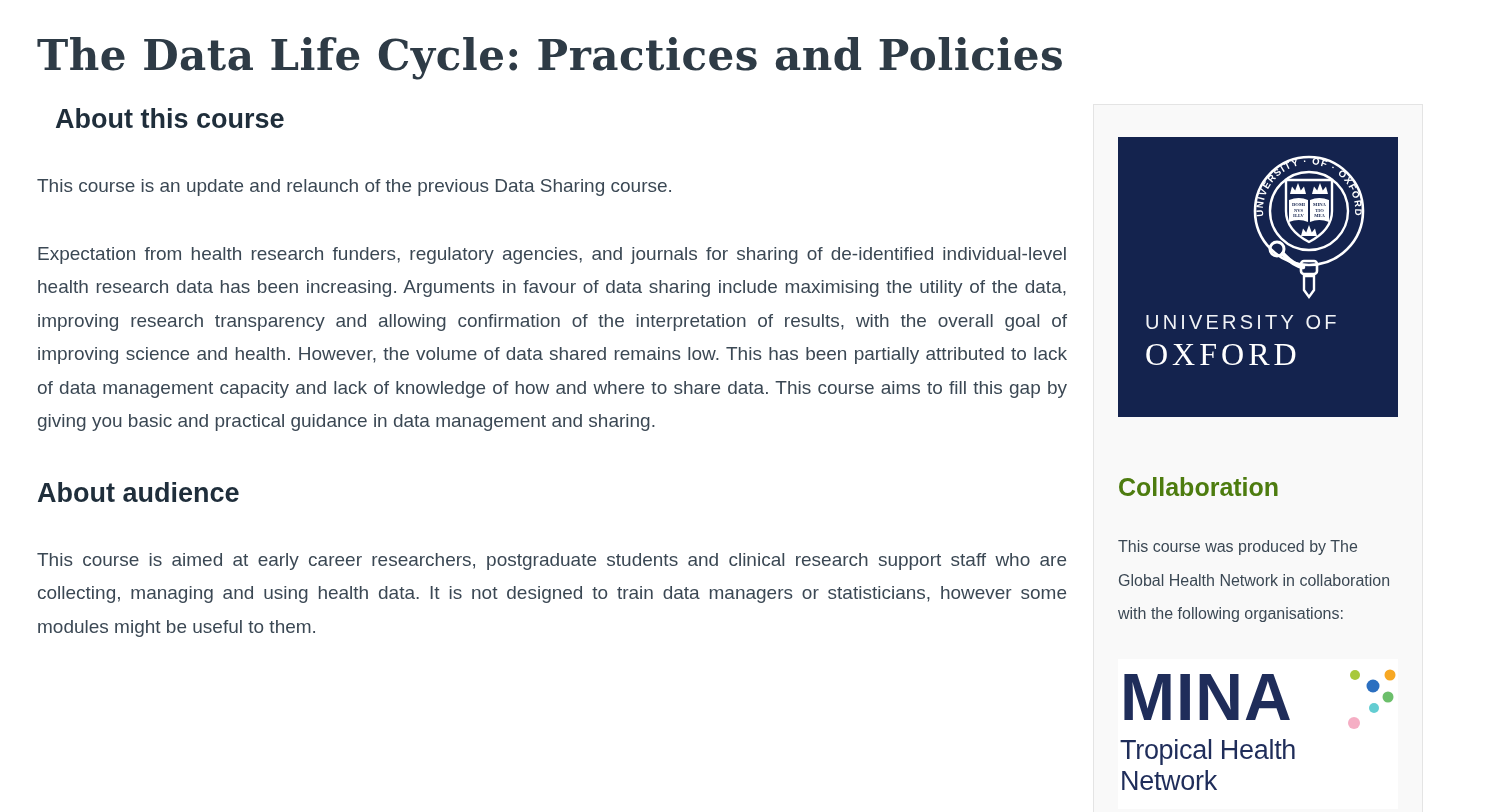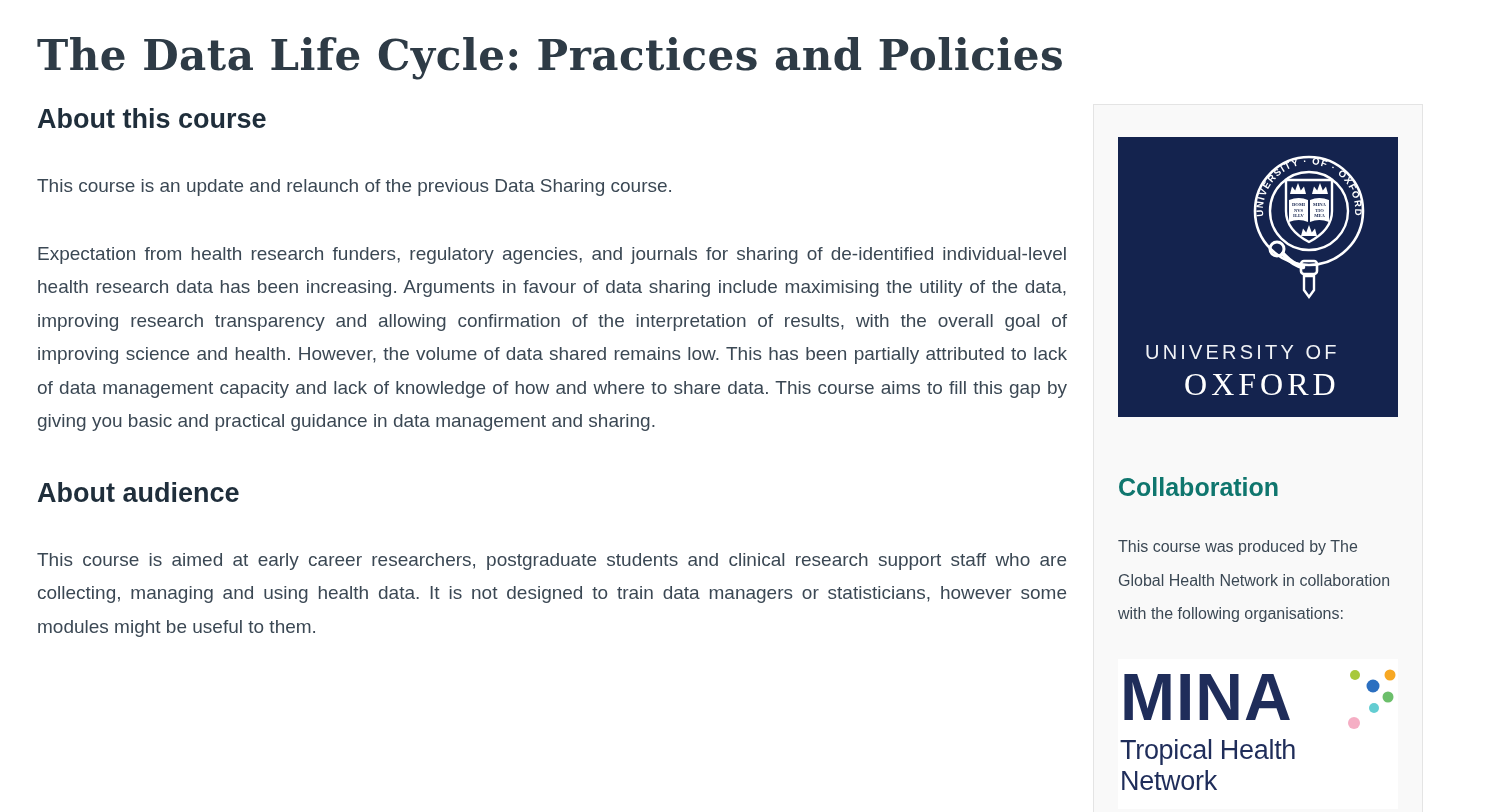--- a/index.html
+++ b/index.html
@@ -18,21 +18,21 @@
     line-height: 1.15;
     letter-spacing: 0.5px;
     color: #2e3b46;
   }
   .section-heading {
     margin: 40px 0 0;
     font-size: 27px;
     font-weight: bold;
     color: #1f2e3b;
   }
-  .main .section-heading.first { margin-top: 24px; }
+  .main .section-heading.first { margin-top: 24px; margin-left: 18px; }
   .main p {
     margin: 34px 0 0;
     font-size: 19px;
     line-height: 33.5px;
     text-align: justify;
     color: #3b4854;
   }
 
   
   .sidebar {
@@ -45,33 +45,33 @@
   }
 
   
   .oxford-logo {
     position: relative;
     width: 280px; height: 280px;
     background: #14234e;
     overflow: hidden;
   }
   .oxford-crest { position: absolute; left: 113px; top: 12px; pointer-events: none; }
-  .ox-wordmark { position: absolute; left: 27px; bottom: 14px; color: #ffffff; text-align: right; }
+  .ox-wordmark { position: absolute; left: 27px; bottom: 44px; color: #ffffff; }
   .ox-line1 {
     font-size: 20px; letter-spacing: 3.2px; font-weight: 400; color: #f0f2f6;
   }
   .ox-line2 {
     font-family: "Liberation Serif", serif;
     font-size: 32px; letter-spacing: 4px; margin-top: 2px; color: #ffffff;
   }
 
   
   .collab-heading {
     margin: 56px 0 0;
-    font-size: 25px; font-weight: bold; color: #0f766e;
+    font-size: 25px; font-weight: bold; color: #4d7c0f;
   }
   .collab-text {
     margin: 28px 0 0;
     font-size: 16px; line-height: 33.5px; color: #3b4854;
   }
 
   
   .moru-logo {
     position: relative;
     margin-top: 28px;

